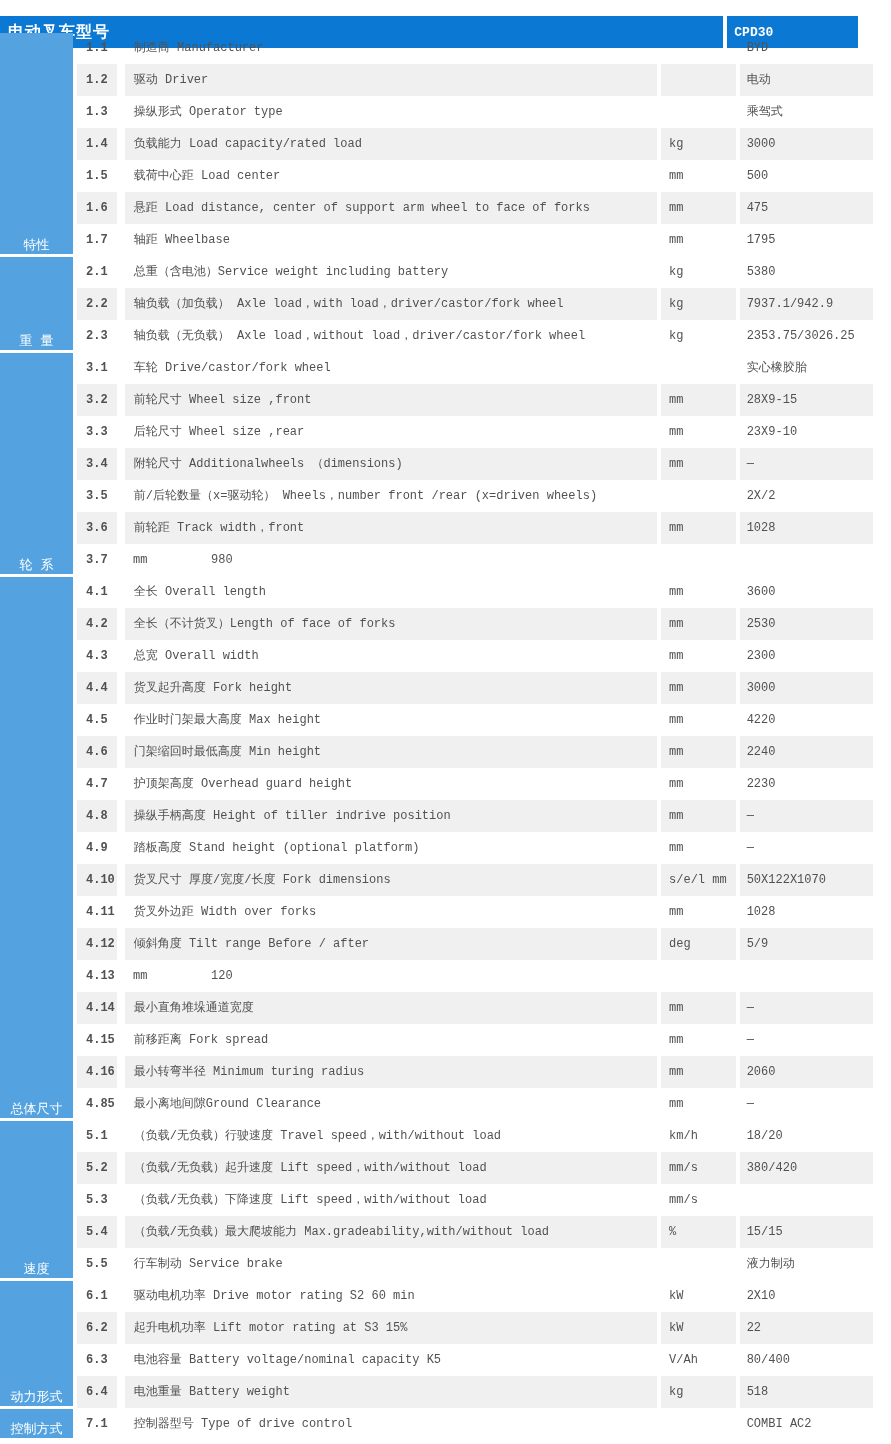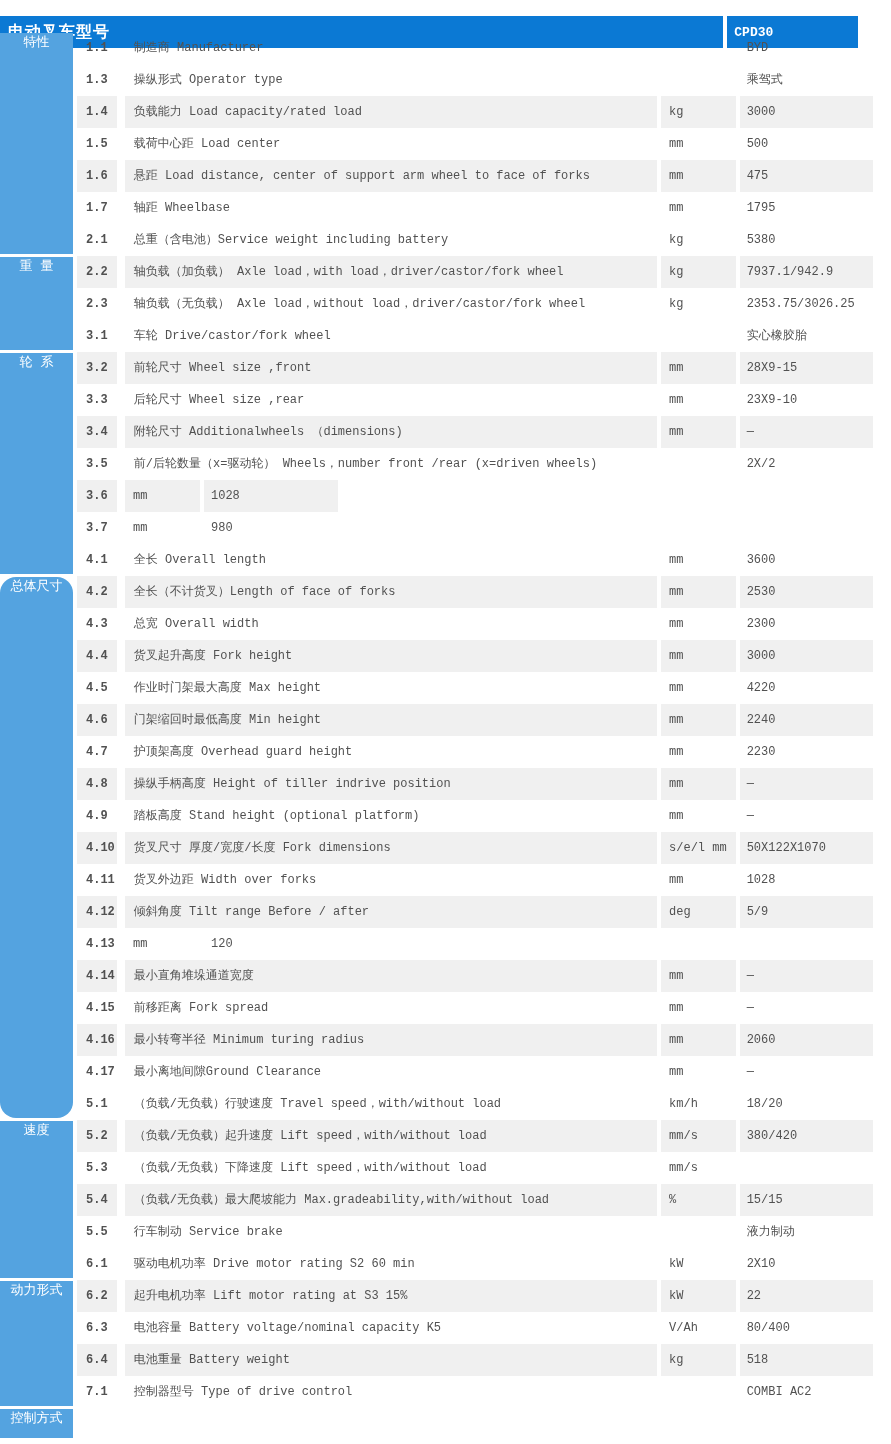--- a/index.html
+++ b/index.html
@@ -14,21 +14,21 @@
   .header{position:absolute;top:16px;left:0;width:858px;height:32px;display:flex;}
   .header-title-cell{width:736px;height:32px;background:var(--header-bg,#0b79d4);display:flex;align-items:center;margin-right:4px;}
   .header-model-cell{width:133px;height:32px;background:var(--header-bg,#0b79d4);display:flex;align-items:center;}
   .header-title-cell span{color:#fff;font-weight:bold;font-size:16px;padding-left:8px;letter-spacing:1px;}
   .header-model-cell span{color:#fff;font-weight:bold;font-size:13px;padding-left:7px;}
 
   
   .sidebar{position:absolute;top:0;left:0;width:73px;}
   .side-block{
     position:absolute;left:0;width:73px;background:var(--sidebar-bg,#54a3e0);
-    display:flex;align-items:flex-start;justify-content:center;
+    display:flex;align-items:flex-end;justify-content:center;
   }
   .side-block span{color:#fff;font-size:13px;white-space:nowrap;}
 
   
   .rows{position:absolute;top:32px;left:77px;width:796px;}
   .row{height:32px;display:flex;align-items:stretch;}
   .cell{line-height:32px;font-size:12px;color:var(--text,#515151);white-space:nowrap;overflow:hidden;}
   .c-no{width:40px;padding-left:9px;box-sizing:border-box;margin-right:8px;font-weight:bold;}
   .c-desc{width:535px;padding-left:9px;box-sizing:border-box;margin-right:4px;}
   .c-unit{width:75px;padding-left:8px;box-sizing:border-box;margin-right:4px;}
@@ -52,41 +52,47 @@
   <div class="sidebar">
       <div class="side-block" style="top: 33px; height: 221px;">
         <span>特性</span>
       </div>
       <div class="side-block" style="top: 257px; height: 93px;">
         <span>重 量</span>
       </div>
       <div class="side-block" style="top: 353px; height: 221px;">
         <span>轮 系</span>
       </div>
-      <div class="side-block" style="top: 577px; height: 541px; border-radius: 16px;">
+      <div class="side-block" style="top: 577px; height: 541px;">
         <span>总体尺寸</span>
       </div>
       <div class="side-block" style="top: 1121px; height: 157px;">
         <span>速度</span>
       </div>
       <div class="side-block" style="top: 1281px; height: 125px;">
         <span>动力形式</span>
       </div>
       <div class="side-block" style="top: 1409px; height: 29px;">
         <span>控制方式</span>
       </div>
     </div>
 
   <div class="rows">
       <div class="row">
         <div class="cell c-no">1.1</div>
         <div class="cell c-desc">制造商 Manufacturer</div>
         <div class="cell c-unit"></div>
         <div class="cell c-val">BYD</div>
       </div>
+      <div class="row shaded">
+        <div class="cell c-no">1.2</div>
+        <div class="cell c-desc">驱动 Driver</div>
+        <div class="cell c-unit"></div>
+        <div class="cell c-val">电动</div>
+      </div>
       <div class="row">
         <div class="cell c-no">1.3</div>
         <div class="cell c-desc">操纵形式 Operator type</div>
         <div class="cell c-unit"></div>
         <div class="cell c-val">乘驾式</div>
       </div>
       <div class="row shaded">
         <div class="cell c-no">1.4</div>
         <div class="cell c-desc">负载能力 Load capacity/rated load</div>
         <div class="cell c-unit">kg</div>
@@ -153,20 +159,21 @@
         <div class="cell c-val">—</div>
       </div>
       <div class="row">
         <div class="cell c-no">3.5</div>
         <div class="cell c-desc">前/后轮数量（x=驱动轮） Wheels，number front /rear (x=driven wheels)</div>
         <div class="cell c-unit"></div>
         <div class="cell c-val">2X/2</div>
       </div>
       <div class="row shaded">
         <div class="cell c-no">3.6</div>
+        <div class="cell c-desc">前轮距 Track width，front</div>
         <div class="cell c-unit">mm</div>
         <div class="cell c-val">1028</div>
       </div>
       <div class="row">
         <div class="cell c-no">3.7</div>
         <div class="cell c-unit">mm</div>
         <div class="cell c-val">980</div>
       </div>
       <div class="row">
         <div class="cell c-no">4.1</div>
@@ -257,21 +264,21 @@
         <div class="cell c-unit">mm</div>
         <div class="cell c-val">—</div>
       </div>
       <div class="row shaded">
         <div class="cell c-no">4.16</div>
         <div class="cell c-desc">最小转弯半径 Minimum turing radius</div>
         <div class="cell c-unit">mm</div>
         <div class="cell c-val">2060</div>
       </div>
       <div class="row">
-        <div class="cell c-no">4.17</div>
+        <div class="cell c-no">4.85</div>
         <div class="cell c-desc">最小离地间隙Ground Clearance</div>
         <div class="cell c-unit">mm</div>
         <div class="cell c-val">—</div>
       </div>
       <div class="row">
         <div class="cell c-no">5.1</div>
         <div class="cell c-desc">（负载/无负载）行驶速度 Travel speed，with/without load</div>
         <div class="cell c-unit">km/h</div>
         <div class="cell c-val">18/20</div>
       </div>

